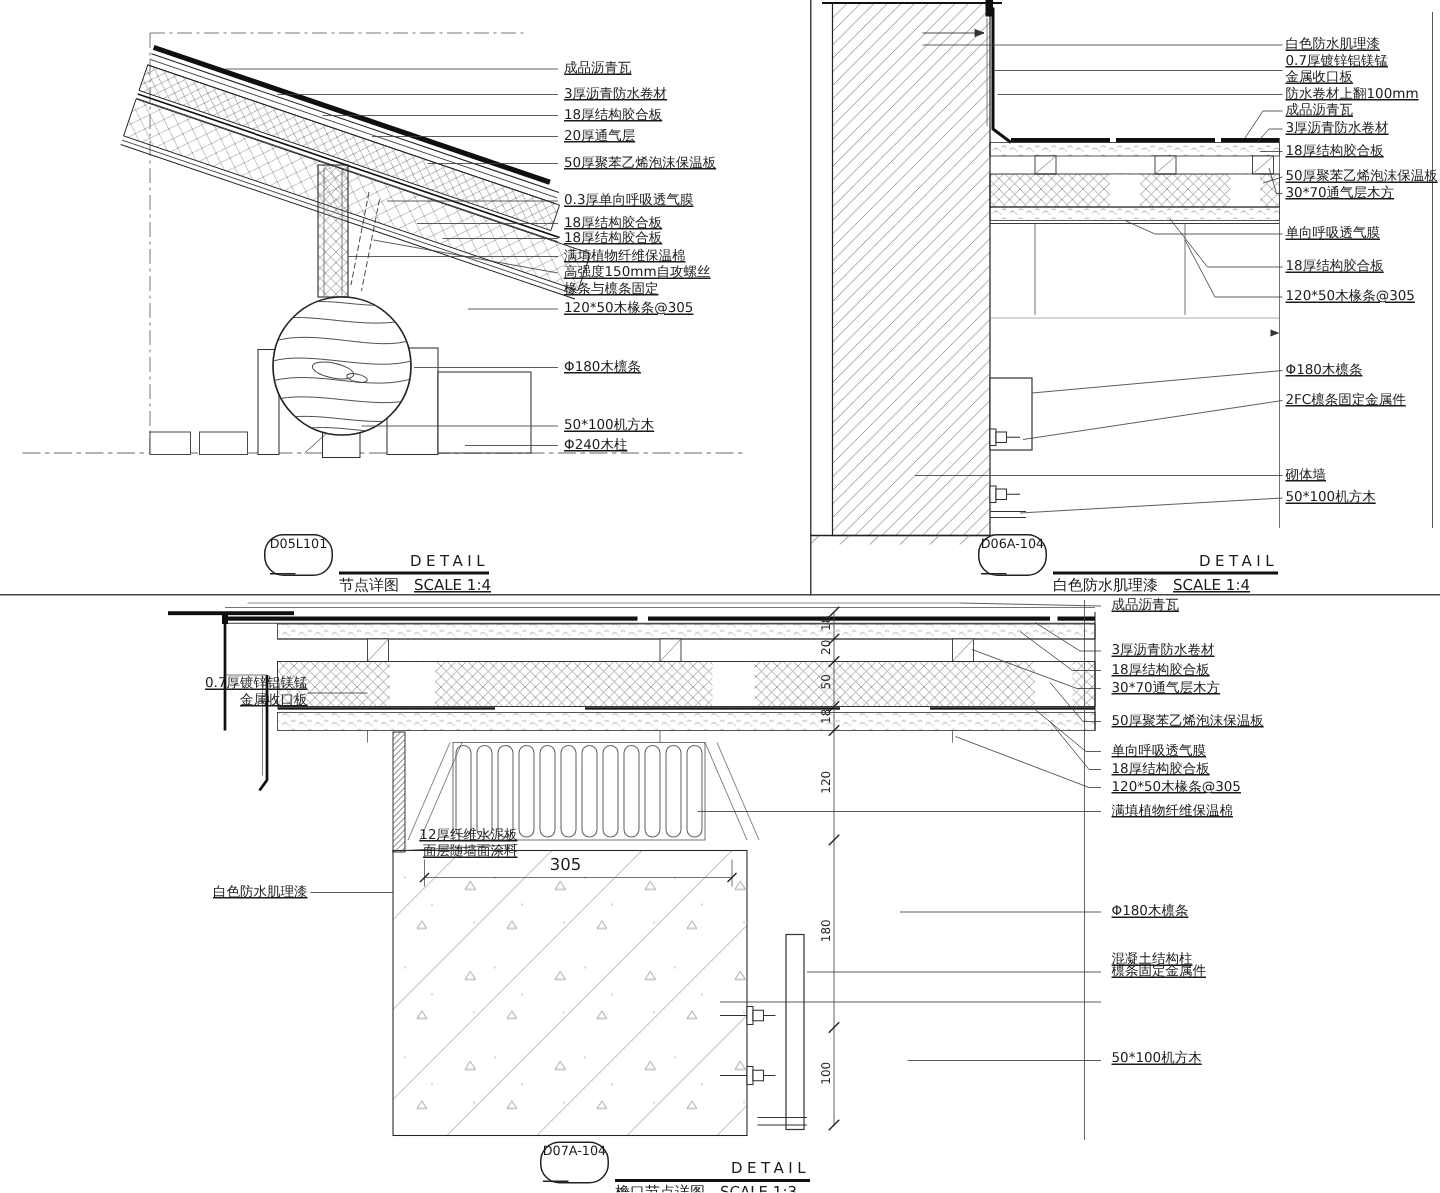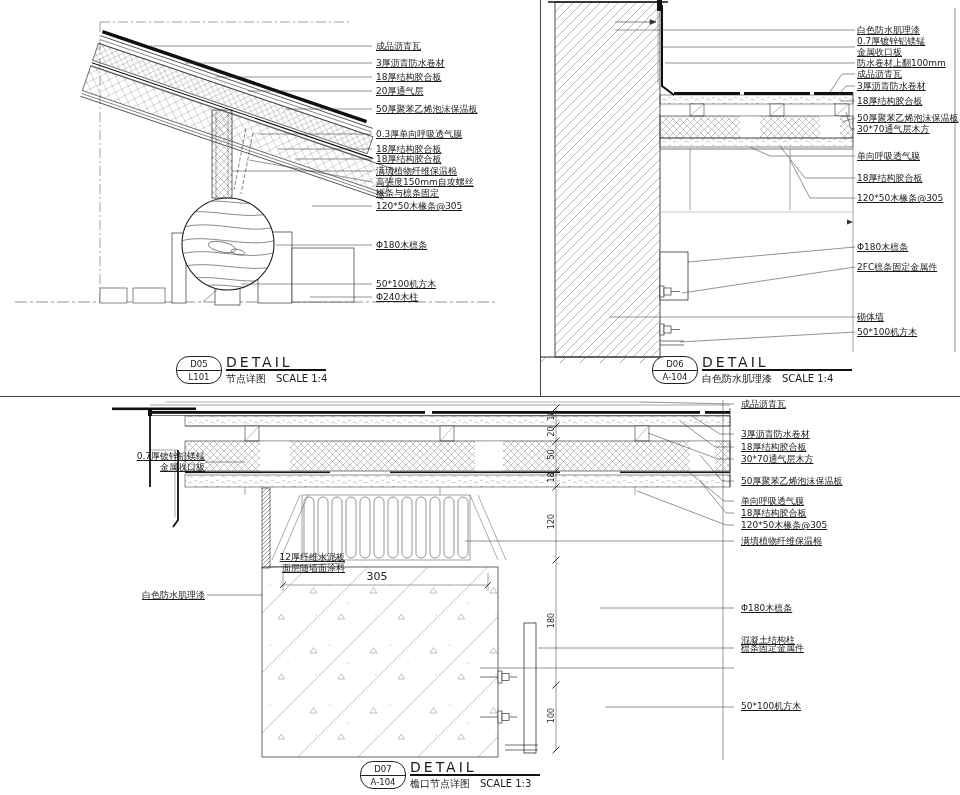--- a/index.html
+++ b/index.html
@@ -7,28 +7,28 @@
          font-family:"DejaVu Sans","Liberation Sans",sans-serif;color:#1a1a1a;}
   svg.art{position:absolute;}
   .divider-h{position:absolute;left:0;top:396px;width:960px;height:1px;background:#444;}
   .divider-v{position:absolute;left:540px;top:0;width:1px;height:397px;background:#444;}
   .lbl{position:absolute;font-size:9px;line-height:11px;white-space:nowrap;color:#1a1a1a;text-decoration:underline;}
   .lbl.r{text-align:right;}
   .dimv{position:absolute;font-size:8px;width:22px;text-align:center;transform:rotate(-90deg);color:#222;}
   .dimh{position:absolute;font-size:11px;width:30px;text-align:center;color:#222;}
   .titleblock{position:absolute;display:flex;align-items:flex-start;}
   .bubble{width:44px;height:26px;border:1.2px solid #222;border-radius:13px;
-          display:flex;flex-direction:column;justify-content:center;flex:0 0 auto;background:#fff;}
+          display:flex;flex-direction:row;justify-content:center;flex:0 0 auto;background:#fff;}
   .bubble .bt{font-size:8.5px;text-align:center;line-height:12px;border-bottom:1px solid #222;}
   .bubble .bb{font-size:8.5px;text-align:center;line-height:12px;}
   .ttexts{margin-left:4px;margin-top:1px;}
-  .t-en{font-size:14px;letter-spacing:3px;text-align:left;line-height:11px;}
+  .t-en{font-size:10px;letter-spacing:3px;text-align:right;line-height:11px;margin-top:12px;}
   .t-rule{height:2.4px;background:#111;margin:1px 0 2px 0;}
   .t-cn{font-size:10px;line-height:12px;white-space:nowrap;}
-  .t-cn .sc{margin-left:10px;}
+  .t-cn .sc{margin-left:10px;text-decoration:underline;}
 </style>
 </head>
 <body>
 
 <div class="sheet">
 
   <svg width="0" height="0" style="position:absolute">
     <defs>
       <pattern id="px" width="7" height="7" patternUnits="userSpaceOnUse">
         <path d="M0,0L7,7M7,0L0,7" stroke="#8a8a8a" stroke-width="0.5" fill="none"></path>

